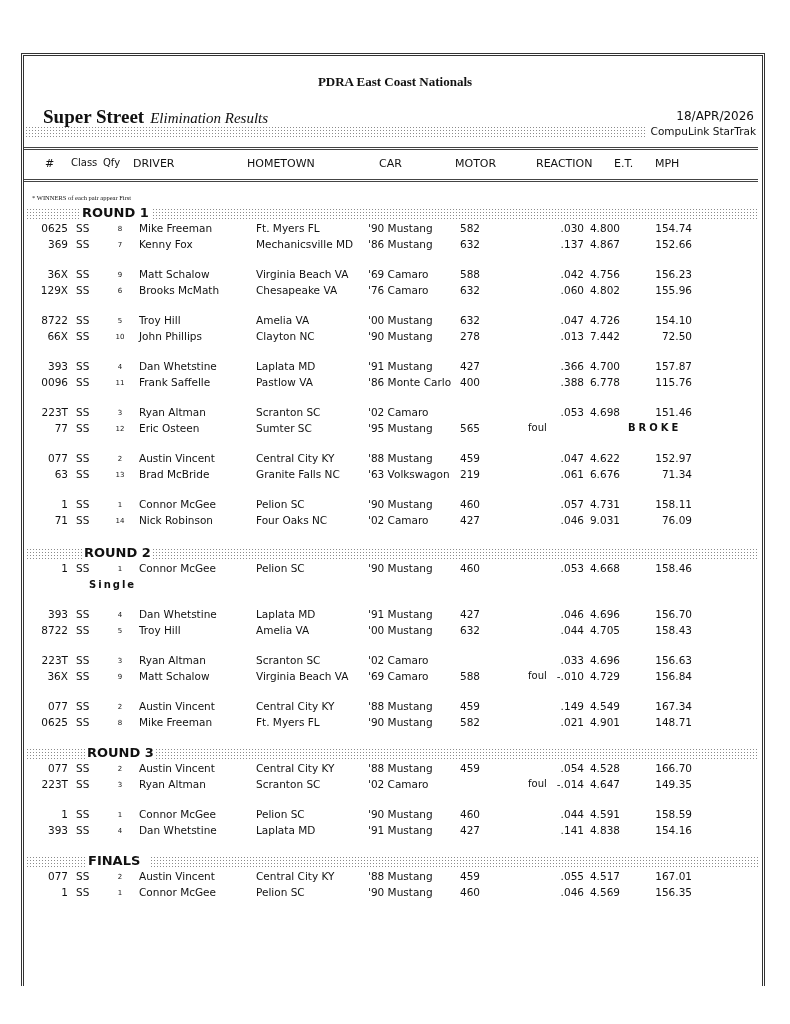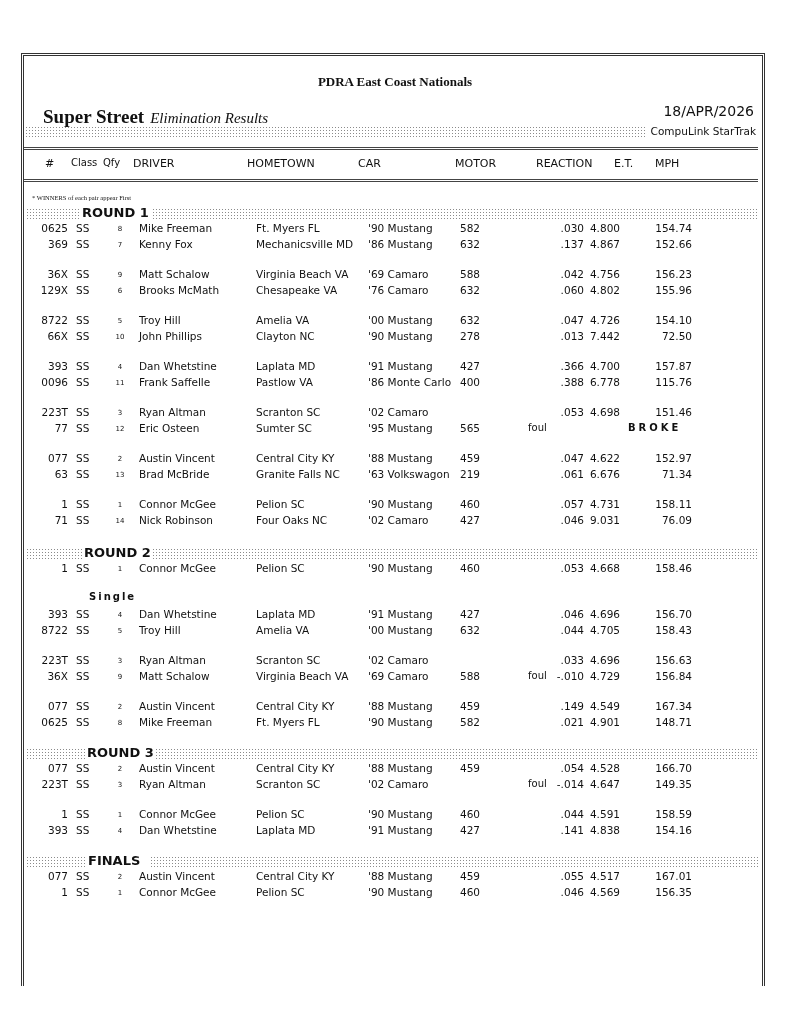--- a/index.html
+++ b/index.html
@@ -4,21 +4,21 @@
 <style>
   html, body { margin:0; padding:0; background:#ffffff; }
   body { width:790px; height:1024px; position:relative; overflow:hidden; font-family:"DejaVu Sans", sans-serif; color:#111; }
   .frame { position:absolute; left:21px; top:53px; width:738px; height:930px;
            border-left:3px double #333; border-right:3px double #333; border-top:3px double #333; }
   .title { position:absolute; top:74px; left:0; width:790px; text-align:center;
            font-family:"Liberation Serif", serif; font-weight:bold; font-size:13px; }
   .subtitle { position:absolute; top:106px; left:43px; font-family:"Liberation Serif", serif; font-size:19px; }
   .subtitle b { font-weight:bold; }
   .subtitle i { font-size:15px; font-weight:normal; margin-left:6px; }
-  .date { position:absolute; top:103px; right:36px; font-size:14px;text-align:right; }
+  .date { position:absolute; top:109px; right:36px; font-size:12px;text-align:right; }
   .dots { background-image: radial-gradient(#8a8a8a 0.7px, transparent 0.9px);
           background-size:3px 3px; }
   .title-band { position:absolute; top:126px; left:25px; width:622px; height:12px; }
   .compulink { position:absolute; top:125px; right:34px; font-size:10.5px; }
   .hr { position:absolute; left:24px; width:734px; border-top:3px double #444; }
   .hdr { position:absolute; top:157px; font-size:11px; }
   .hdr.small { font-size:10px; }
   .note { position:absolute; top:194px; left:32px; font-family:"Liberation Serif", serif; font-size:6.5px; }
   .round { position:absolute; left:26px; width:732px; height:15px; }
   .round .band { position:absolute; top:2px; height:12px; }
@@ -30,42 +30,42 @@
   .c-qfy { left:114px; width:12px; text-align:center; font-size:7px; top:3px !important; }
   .c-drv { left:139px; }
   .c-home { left:256px; }
   .c-car { left:368px; }
   .c-mot { left:460px; }
   .c-foul { left:528px; font-size:10px; }
   .c-rt { left:550px; width:34px; text-align:right; }
   .c-et { left:584px; width:36px; text-align:right; }
   .c-mph { left:652px; width:40px; text-align:right; }
   .c-note { left:628px; letter-spacing:3px; font-weight:bold; font-size:10px; }
-  .single { position:absolute; left:89px; font-size:10px; letter-spacing:2px; font-weight:bold;margin-top:12px; }
+  .single { position:absolute; left:89px; font-size:10px; letter-spacing:2px; font-weight:bold; }
 </style>
 </head>
 <body>
 
 <div class="frame"></div>
 
 <div class="title">PDRA East Coast Nationals</div>
 <div class="subtitle">
   <b>Super Street</b><i>Elimination Results</i>
 </div>
 <div class="date">18/APR/2026</div>
 <div class="title-band dots"></div>
 <div class="compulink">CompuLink  StarTrak</div>
 
 <div class="hr" style="top:147px"></div>
 <div class="hdr" style="left:45px">#</div>
 <div class="hdr small" style="left:71px">Class</div>
 <div class="hdr small" style="left:103px">Qfy</div>
 <div class="hdr" style="left:133px">DRIVER</div>
 <div class="hdr" style="left:247px">HOMETOWN</div>
-<div class="hdr" style="left:358px">CAR</div>
+<div class="hdr" style="left:379px">CAR</div>
 <div class="hdr" style="left:455px">MOTOR</div>
 <div class="hdr" style="left:536px">REACTION</div>
 <div class="hdr" style="left:614px">E.T.</div>
 <div class="hdr" style="left:655px">MPH</div>
 <div class="hr" style="top:179px"></div>
 
 <div class="note">* WINNERS of each pair appear First</div>
 
 <div id="results">
     <div class="round" style="top: 206px; text-decoration: underline;">

